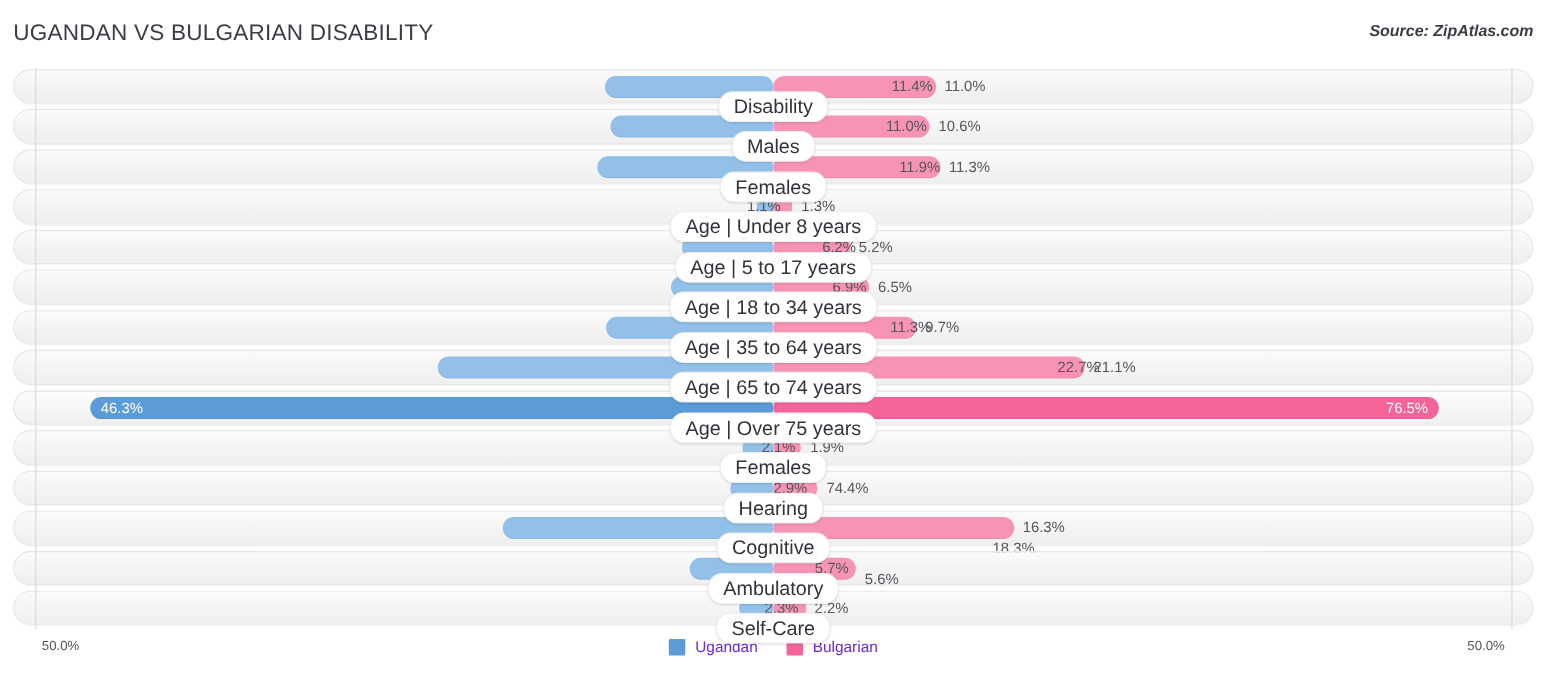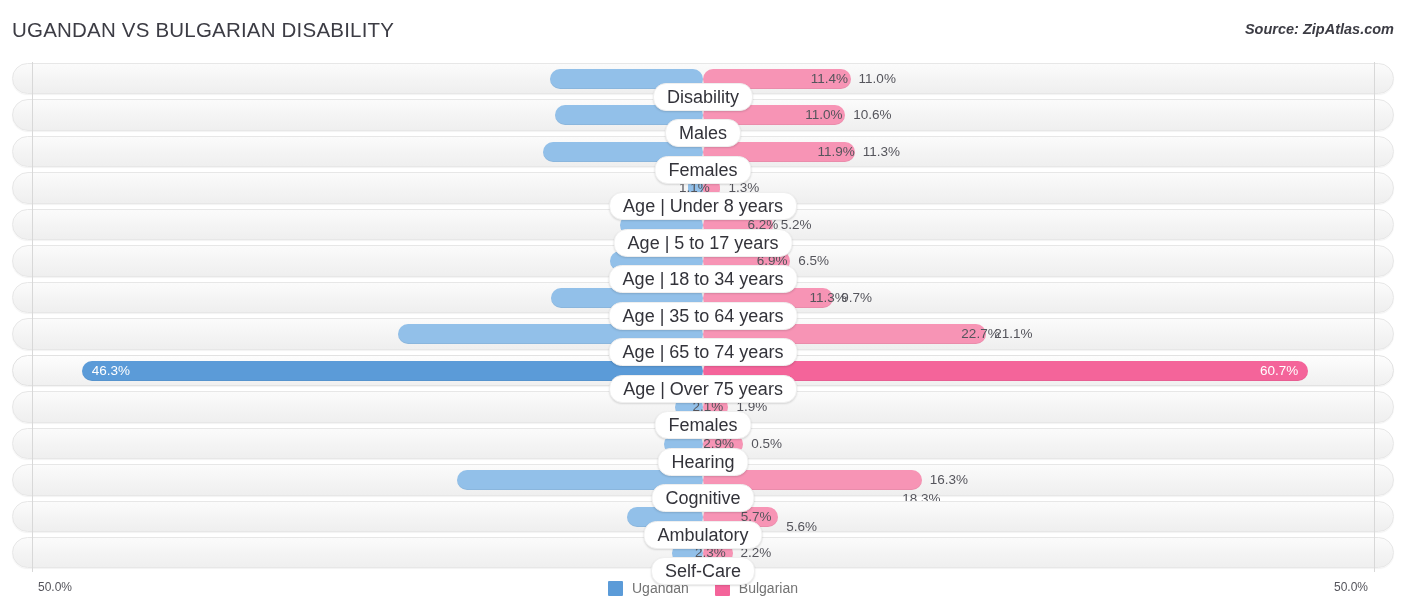--- a/index.html
+++ b/index.html
@@ -175,21 +175,21 @@
     gap: 9px;
   }
   .swatch {
     width: 15px;
     height: 15px;
     border-radius: 1px;
     display: inline-block;
   }
   .legend-label {
     font-size: 14px;
-    color: #737373;
+    color: #6d28d9;
     white-space: nowrap;
   }
 </style>
 </head>
 <body>
 
 <div class="header">
   <div class="chart-title">UGANDAN VS BULGARIAN DISABILITY</div>
   <div class="source">Source: ZipAtlas.com</div>
 </div>
@@ -260,37 +260,37 @@
         <div class="bar bar-right" style="width: 283.162px;"></div>
         <div class="val val-left" style="right: 406.366px;">22.7%</div>
         <div class="val val-right" style="left: 994.162px;">21.1%</div>
         <div class="cat">Age | 65 to 74 years</div>
       </div>
       <div class="row highlight">
         <div class="track"></div>
         <div class="bar bar-left" style="width: 621.346px;"></div>
         <div class="bar bar-right" style="width: 605.242px;"></div>
         <div class="val val-left" style="left: 91.654px; text-align: left;">46.3%</div>
-        <div class="val val-right" style="right: 107.758px; text-align: right;">60.7%</div>
+        <div class="val val-right" style="right: 107.758px; text-align: right;">76.5%</div>
         <div class="cat">Age | Over 75 years</div>
       </div>
       <div class="row">
         <div class="track"></div>
         <div class="bar bar-left" style="width: 28.182px;"></div>
         <div class="bar bar-right" style="width: 25.498px;"></div>
         <div class="val val-left" style="right: 682.818px;">2.1%</div>
         <div class="val val-right" style="left: 736.498px;">1.9%</div>
         <div class="cat">Females</div>
       </div>
       <div class="row">
         <div class="track"></div>
         <div class="bar bar-left" style="width: 38.918px;"></div>
         <div class="bar bar-right" style="width: 40.26px;"></div>
         <div class="val val-left" style="right: 672.082px;">2.9%</div>
-        <div class="val val-right" style="left: 751.26px;">0.5%</div>
+        <div class="val val-right" style="left: 751.26px;">74.4%</div>
         <div class="cat">Hearing</div>
       </div>
       <div class="row">
         <div class="track"></div>
         <div class="bar bar-left" style="width: 245.586px;"></div>
         <div class="bar bar-right" style="width: 218.746px;"></div>
         <div class="val val-left" style="right: 465.414px; margin-top: 19px;">18.3%</div>
         <div class="val val-right" style="left: 929.746px;">16.3%</div>
         <div class="cat">Cognitive</div>
       </div>

